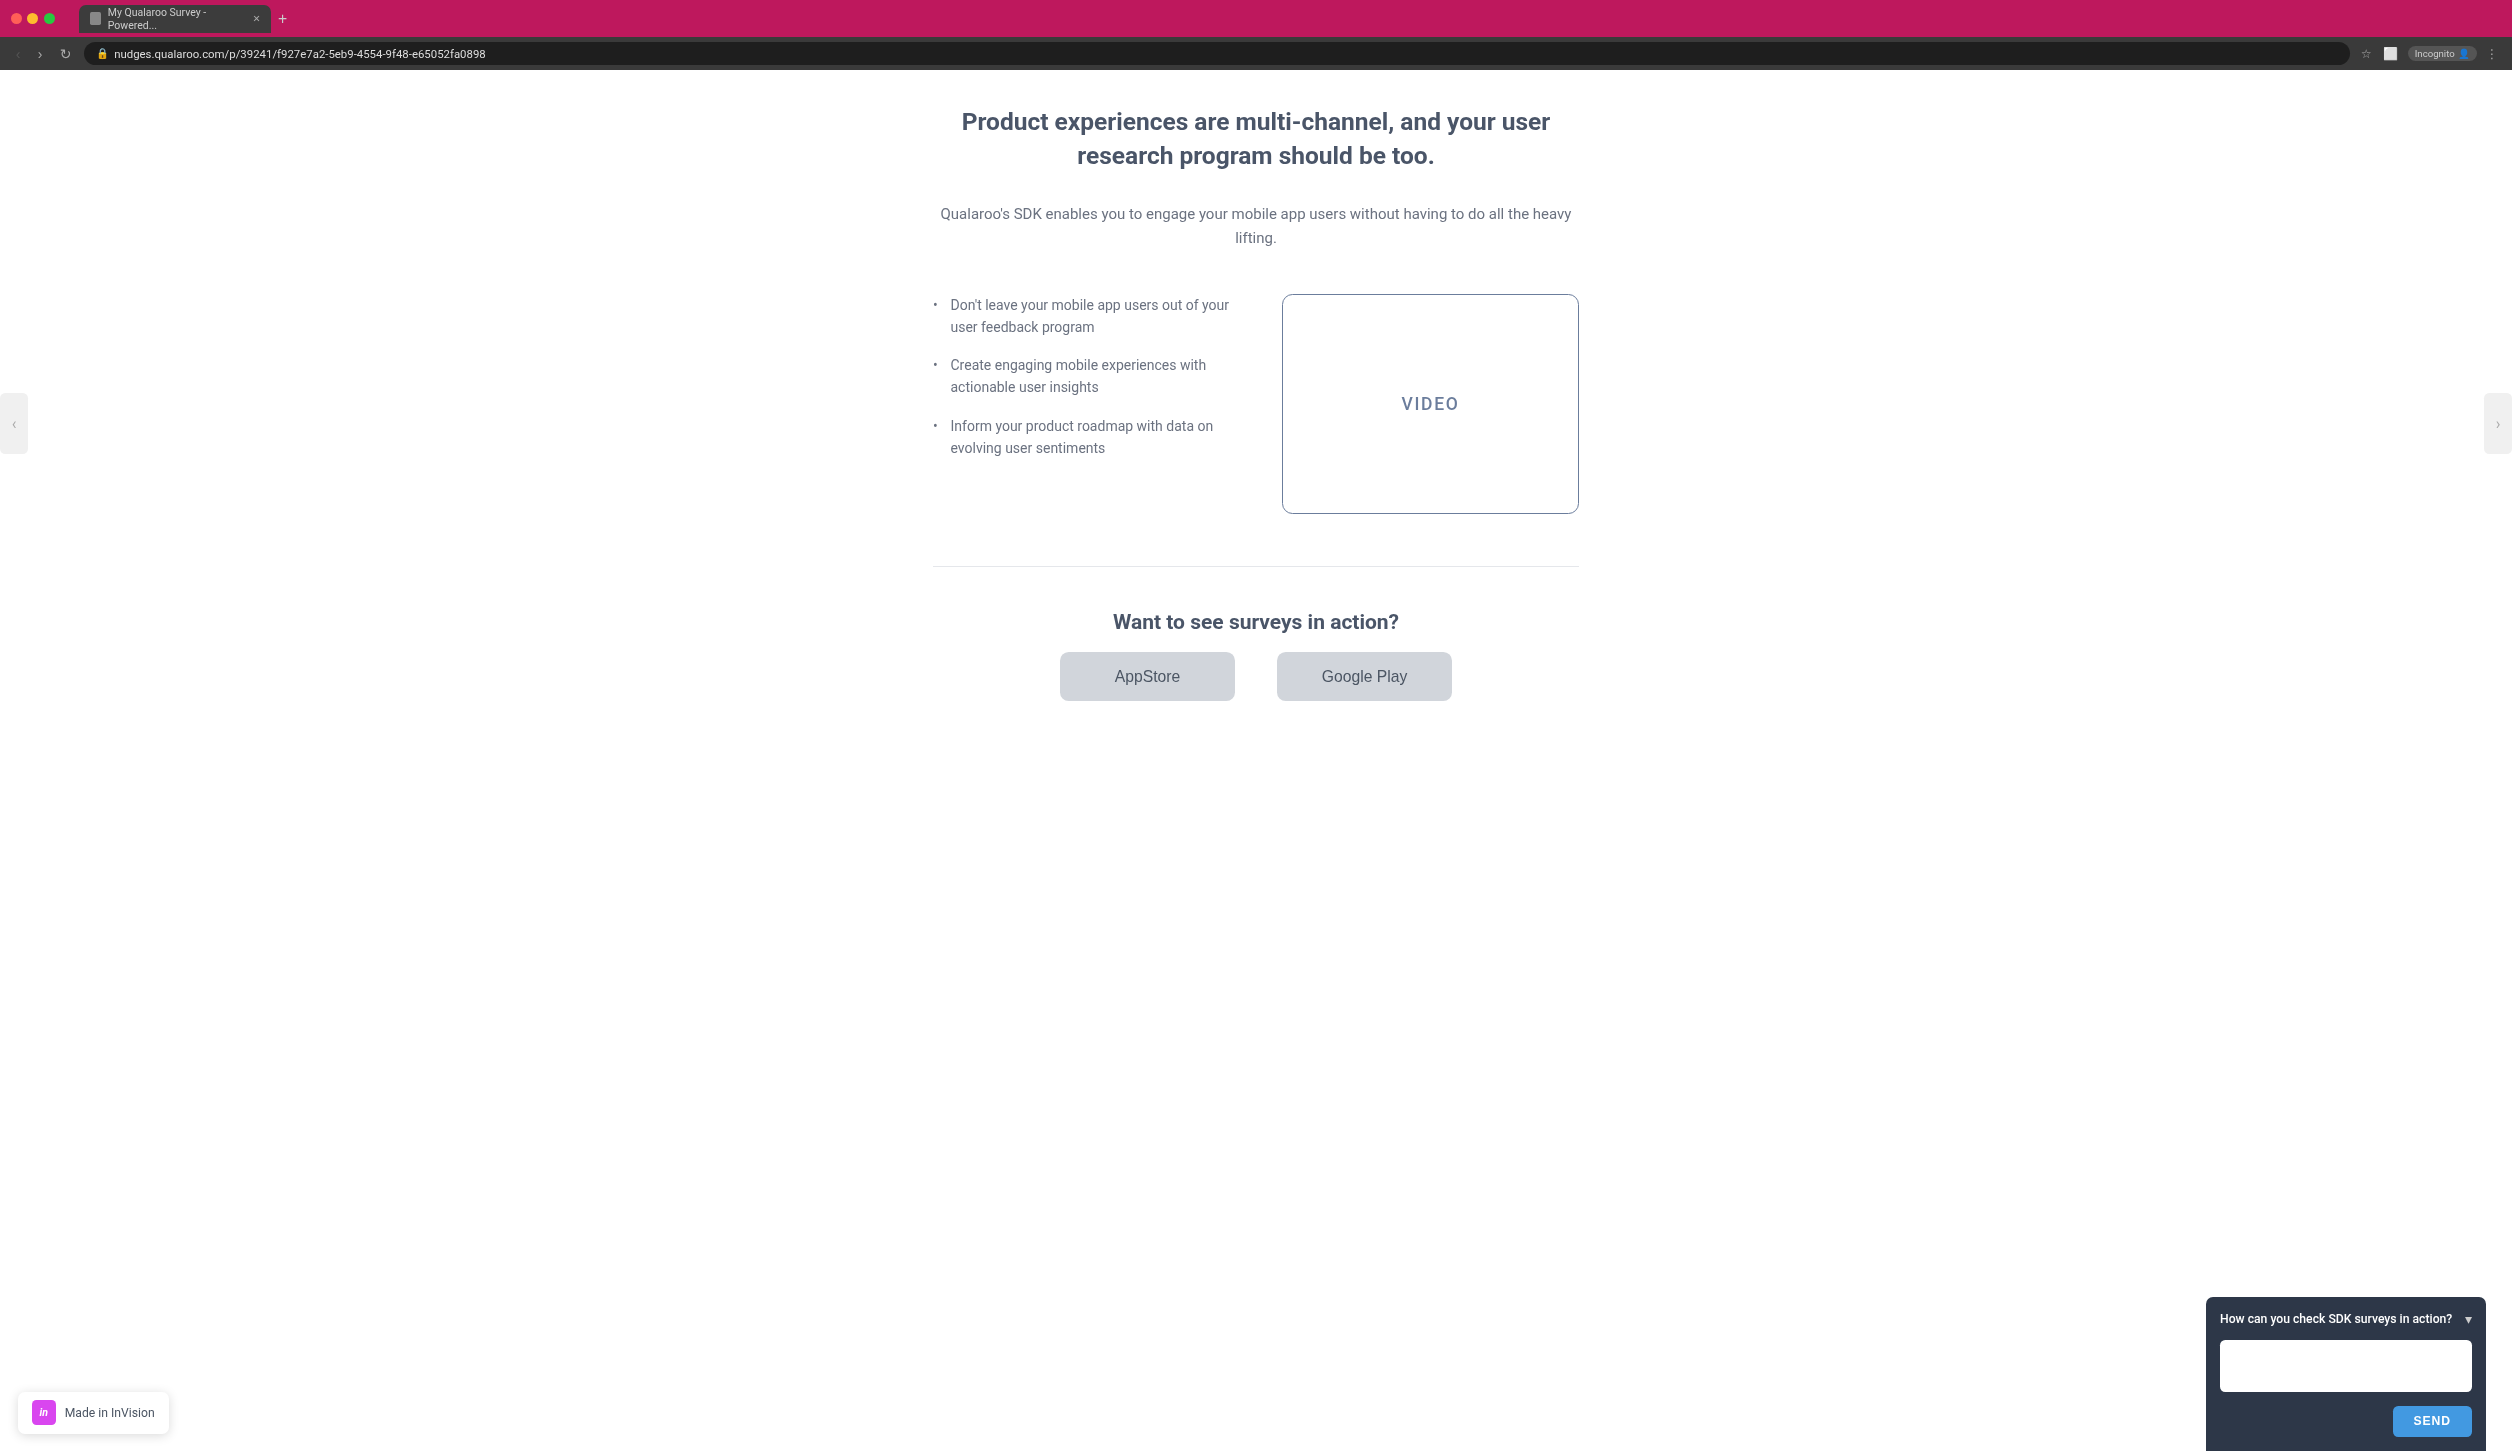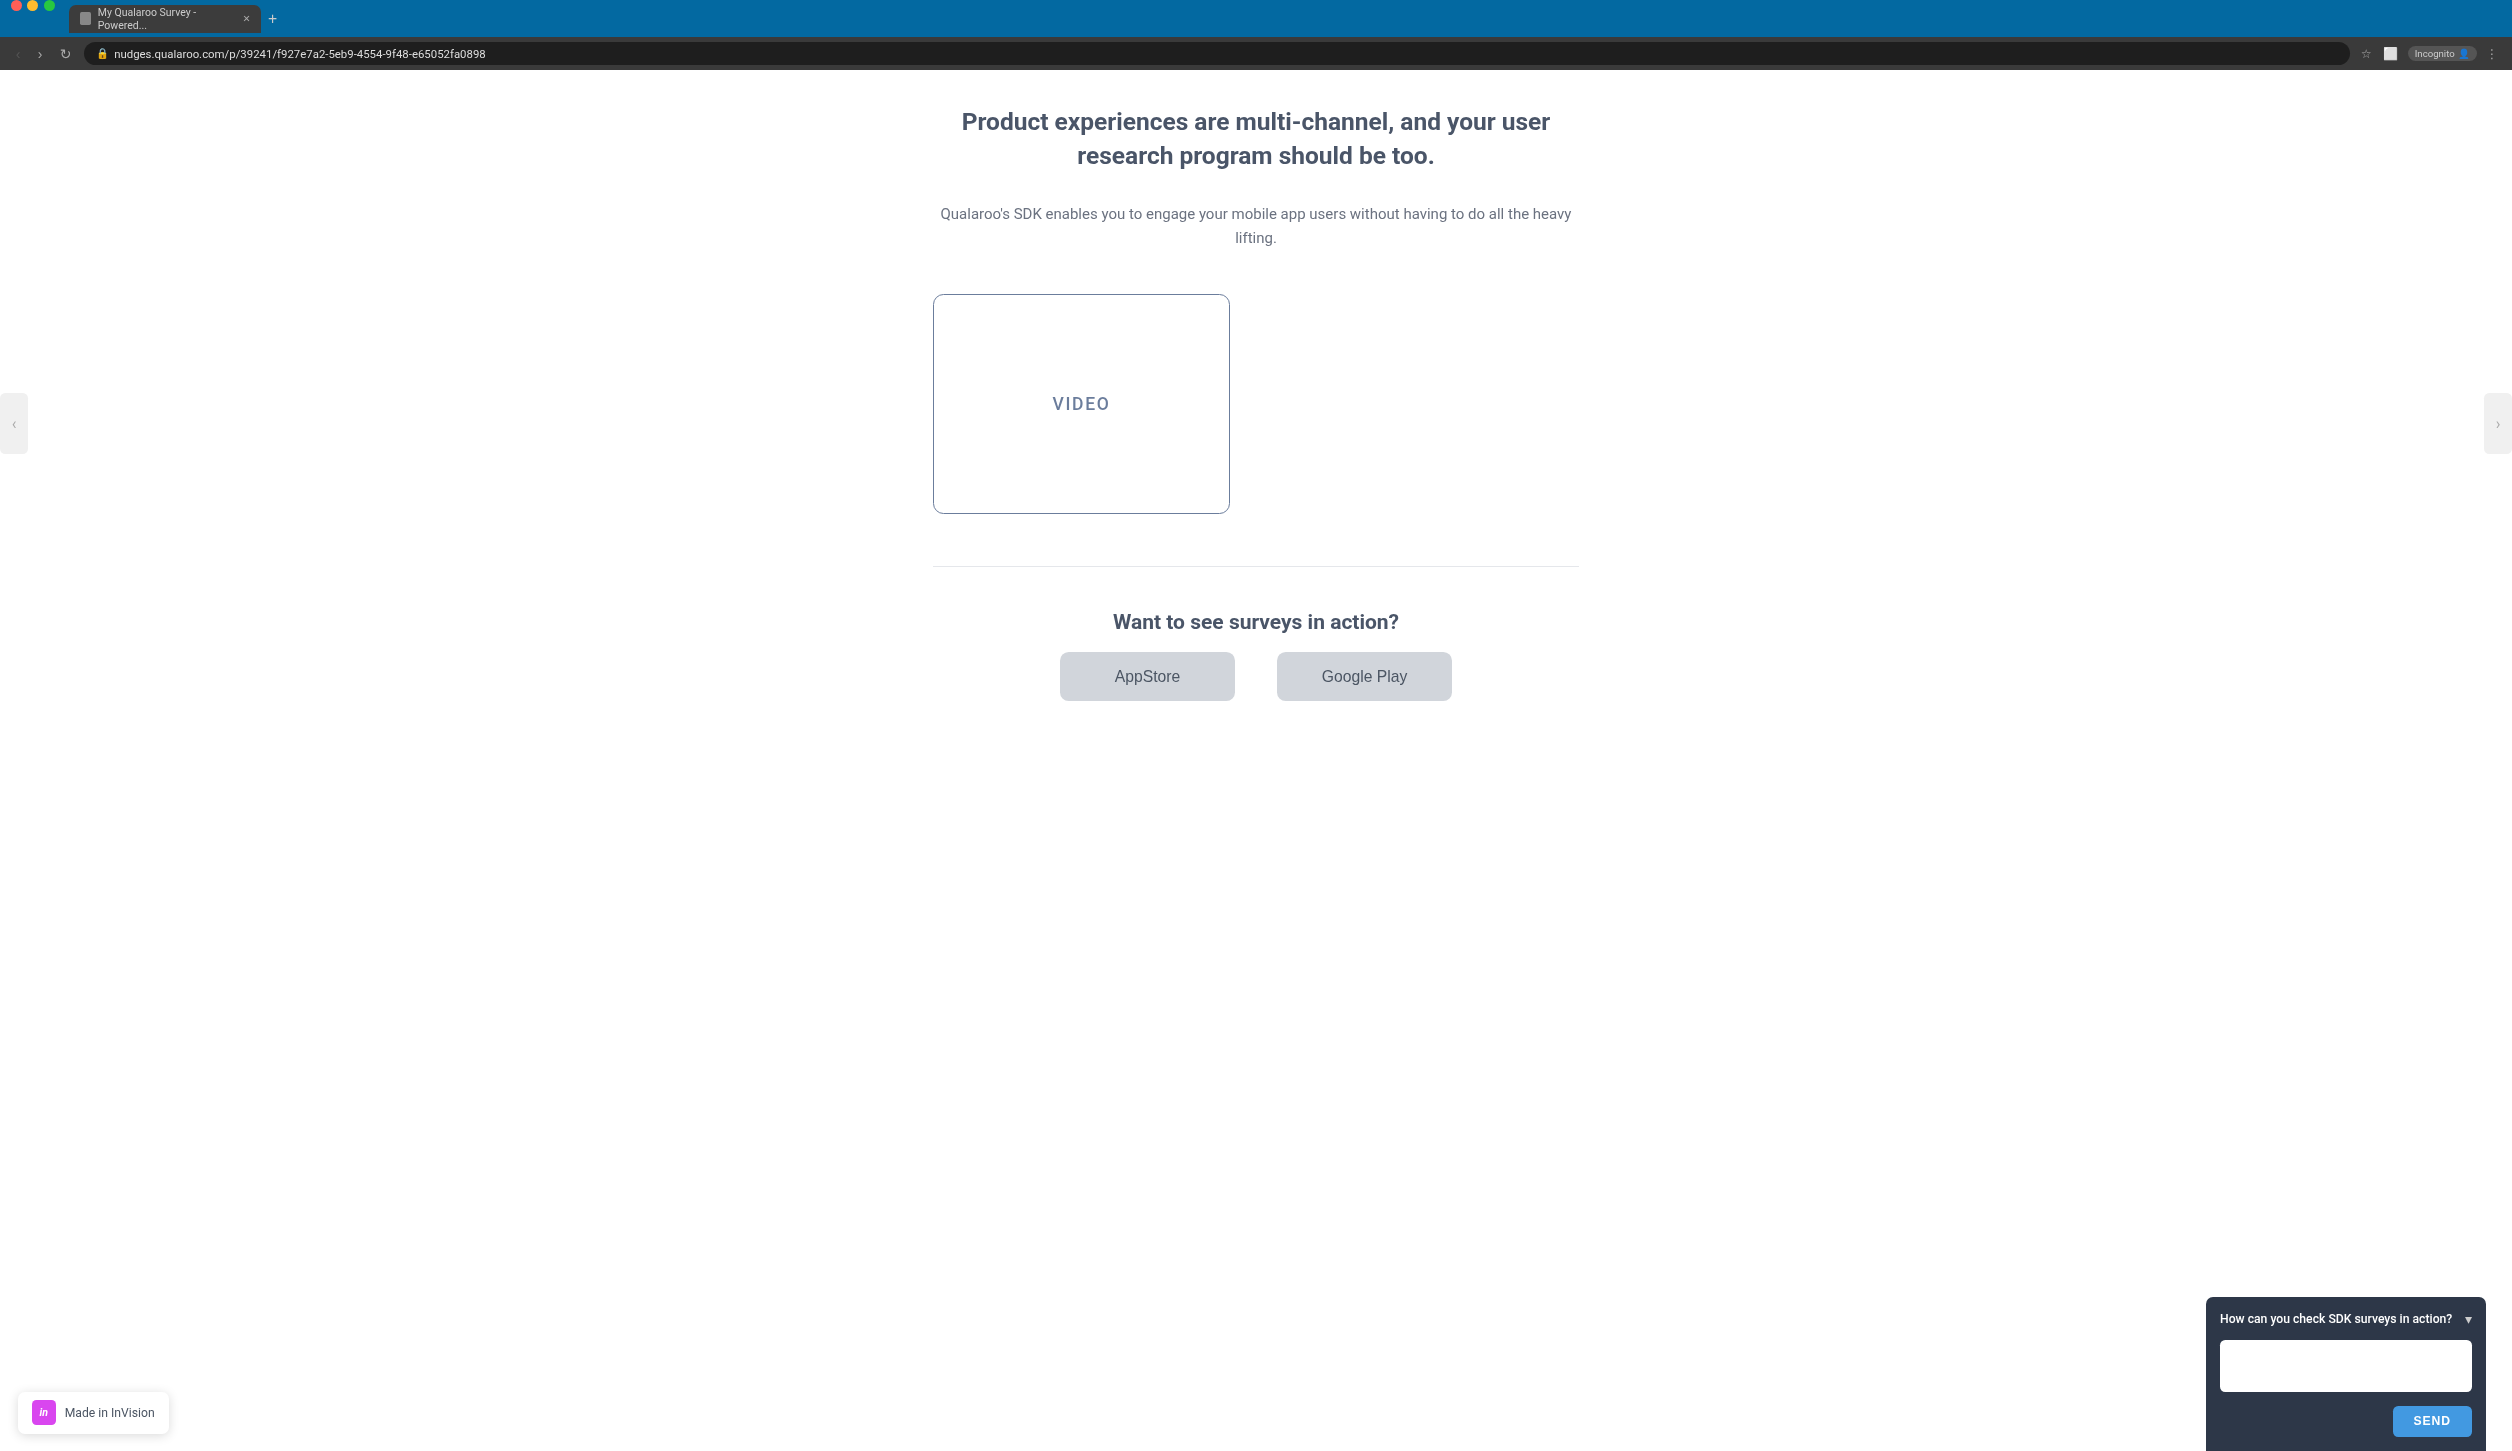--- a/index.html
+++ b/index.html
@@ -10,26 +10,26 @@
 
     body {
       font-family: -apple-system, BlinkMacSystemFont, 'Segoe UI', Roboto, Oxygen, sans-serif;
       background: #fff;
       overflow-x: hidden;
     }
 
     
     .browser-chrome {
       width: 100%;
-      background: #0369a1;
+      background: #be185d;
       height: 37px;
       display: flex;
-      align-items: flex-start;
+      align-items: center;
       padding: 0 10.5px;
-      gap: 7px;
+      gap: 17px;
     }
 
     .traffic-lights {
       display: flex;
       gap: 5.2px;
       margin-right: 7px;
     }
 
     .traffic-light {
       width: 11.4px;
@@ -438,20 +438,25 @@
 
   <div class="side-arrow right">›</div>
 
   <div class="page-content">
 
     <h1 class="main-heading">Product experiences are multi-channel, and your user research program should be too.</h1>
 
     <p class="subtitle">Qualaroo's SDK enables you to engage your mobile app users without having to do all the heavy lifting.</p>
 
     <div class="content-section">
+      <ul class="bullet-list">
+        <li>Don't leave your mobile app users out of your user feedback program</li>
+        <li>Create engaging mobile experiences with actionable user insights</li>
+        <li>Inform your product roadmap with data on evolving user sentiments</li>
+      </ul>
       <div class="video-placeholder">
         <span>VIDEO</span>
       </div>
     </div>
 
     <div class="divider"></div>
 
     <div class="cta-section">
       <h2 class="cta-heading">Want to see surveys in action?</h2>
       <div class="app-buttons">

